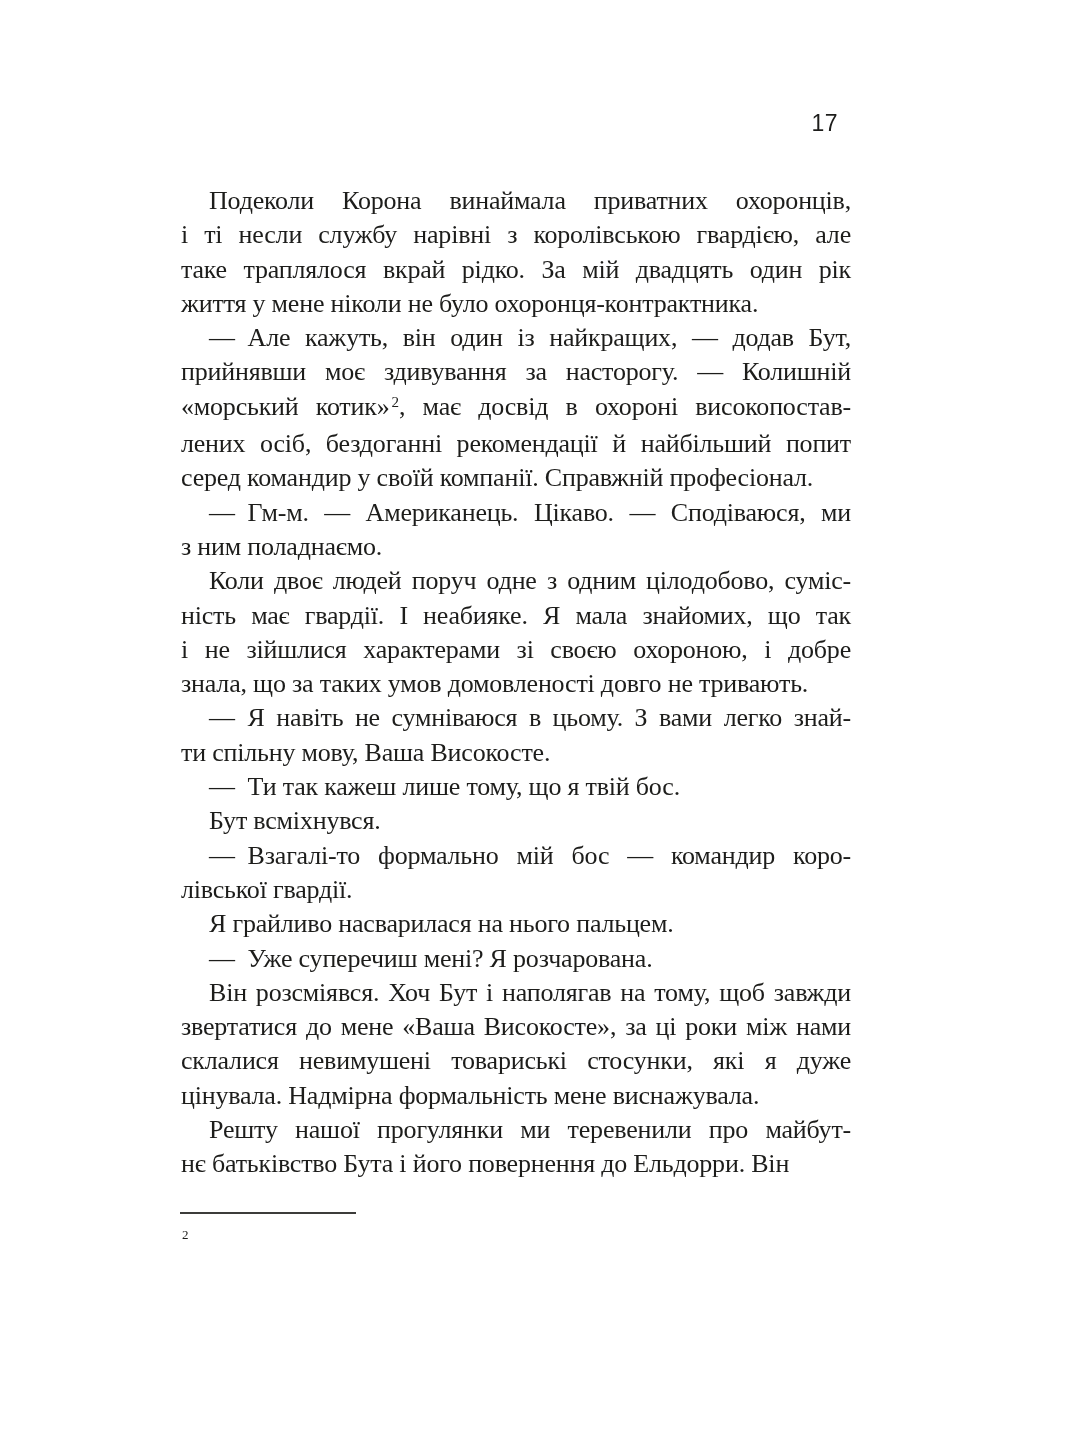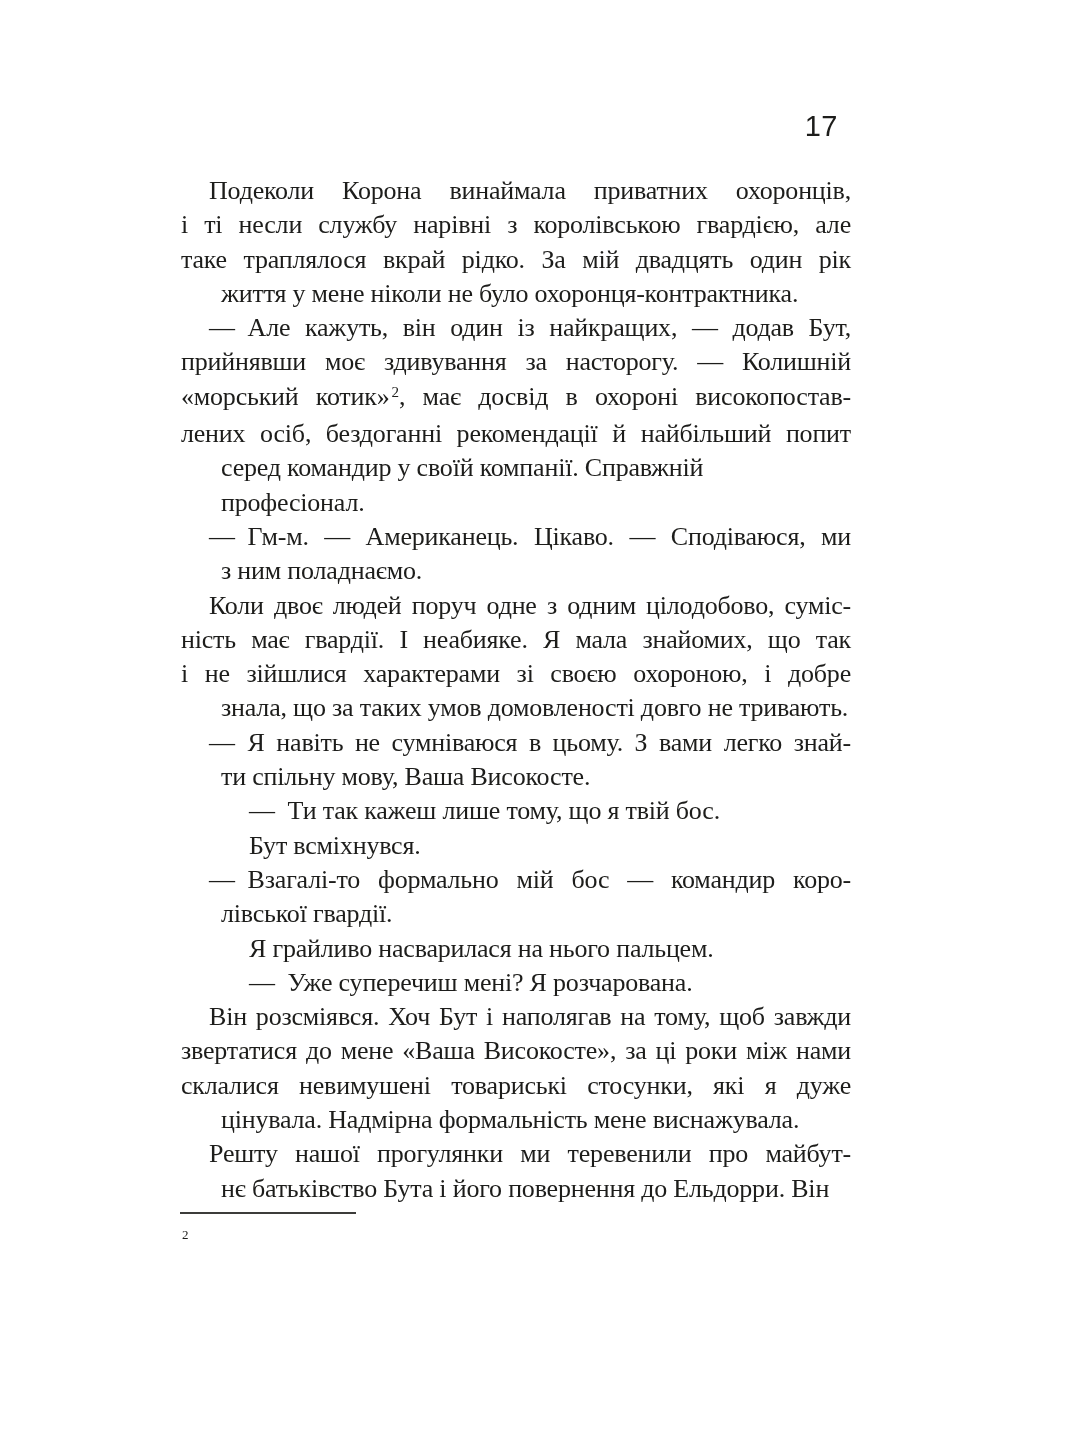--- a/index.html
+++ b/index.html
@@ -12,43 +12,42 @@
     color: #1d1d1b;
     overflow: hidden;
   }
   .page-number {
     position: absolute;
     top: 112px;
     left: 181px;
     width: 657px;
     text-align: right;
     font-family: "Liberation Sans", sans-serif;
-    font-size: 29px;
+    font-size: 23px;
     font-weight: 500;
     letter-spacing: 0.5px;
     line-height: 1;
   }
   .body-text {
     position: absolute;
-    top: 174px;
+    top: 184px;
     left: 181px;
     width: 670px;
     font-size: 26px;
     line-height: 34.3px;
     letter-spacing: -0.2px;
   }
   .line {
     text-align: justify;
     text-align-last: justify;
     text-justify: inter-word;
   }
   .line.endp {
     text-align: left;
     text-align-last: left;
-    margin-left: 40px;
   }
   .line.indent { text-indent: 28px; }
   .it { }
   .sup {
     font-size: 0.58em;
     position: relative;
     top: -0.55em;
     margin-left: 2px;
     letter-spacing: 0;
   }

